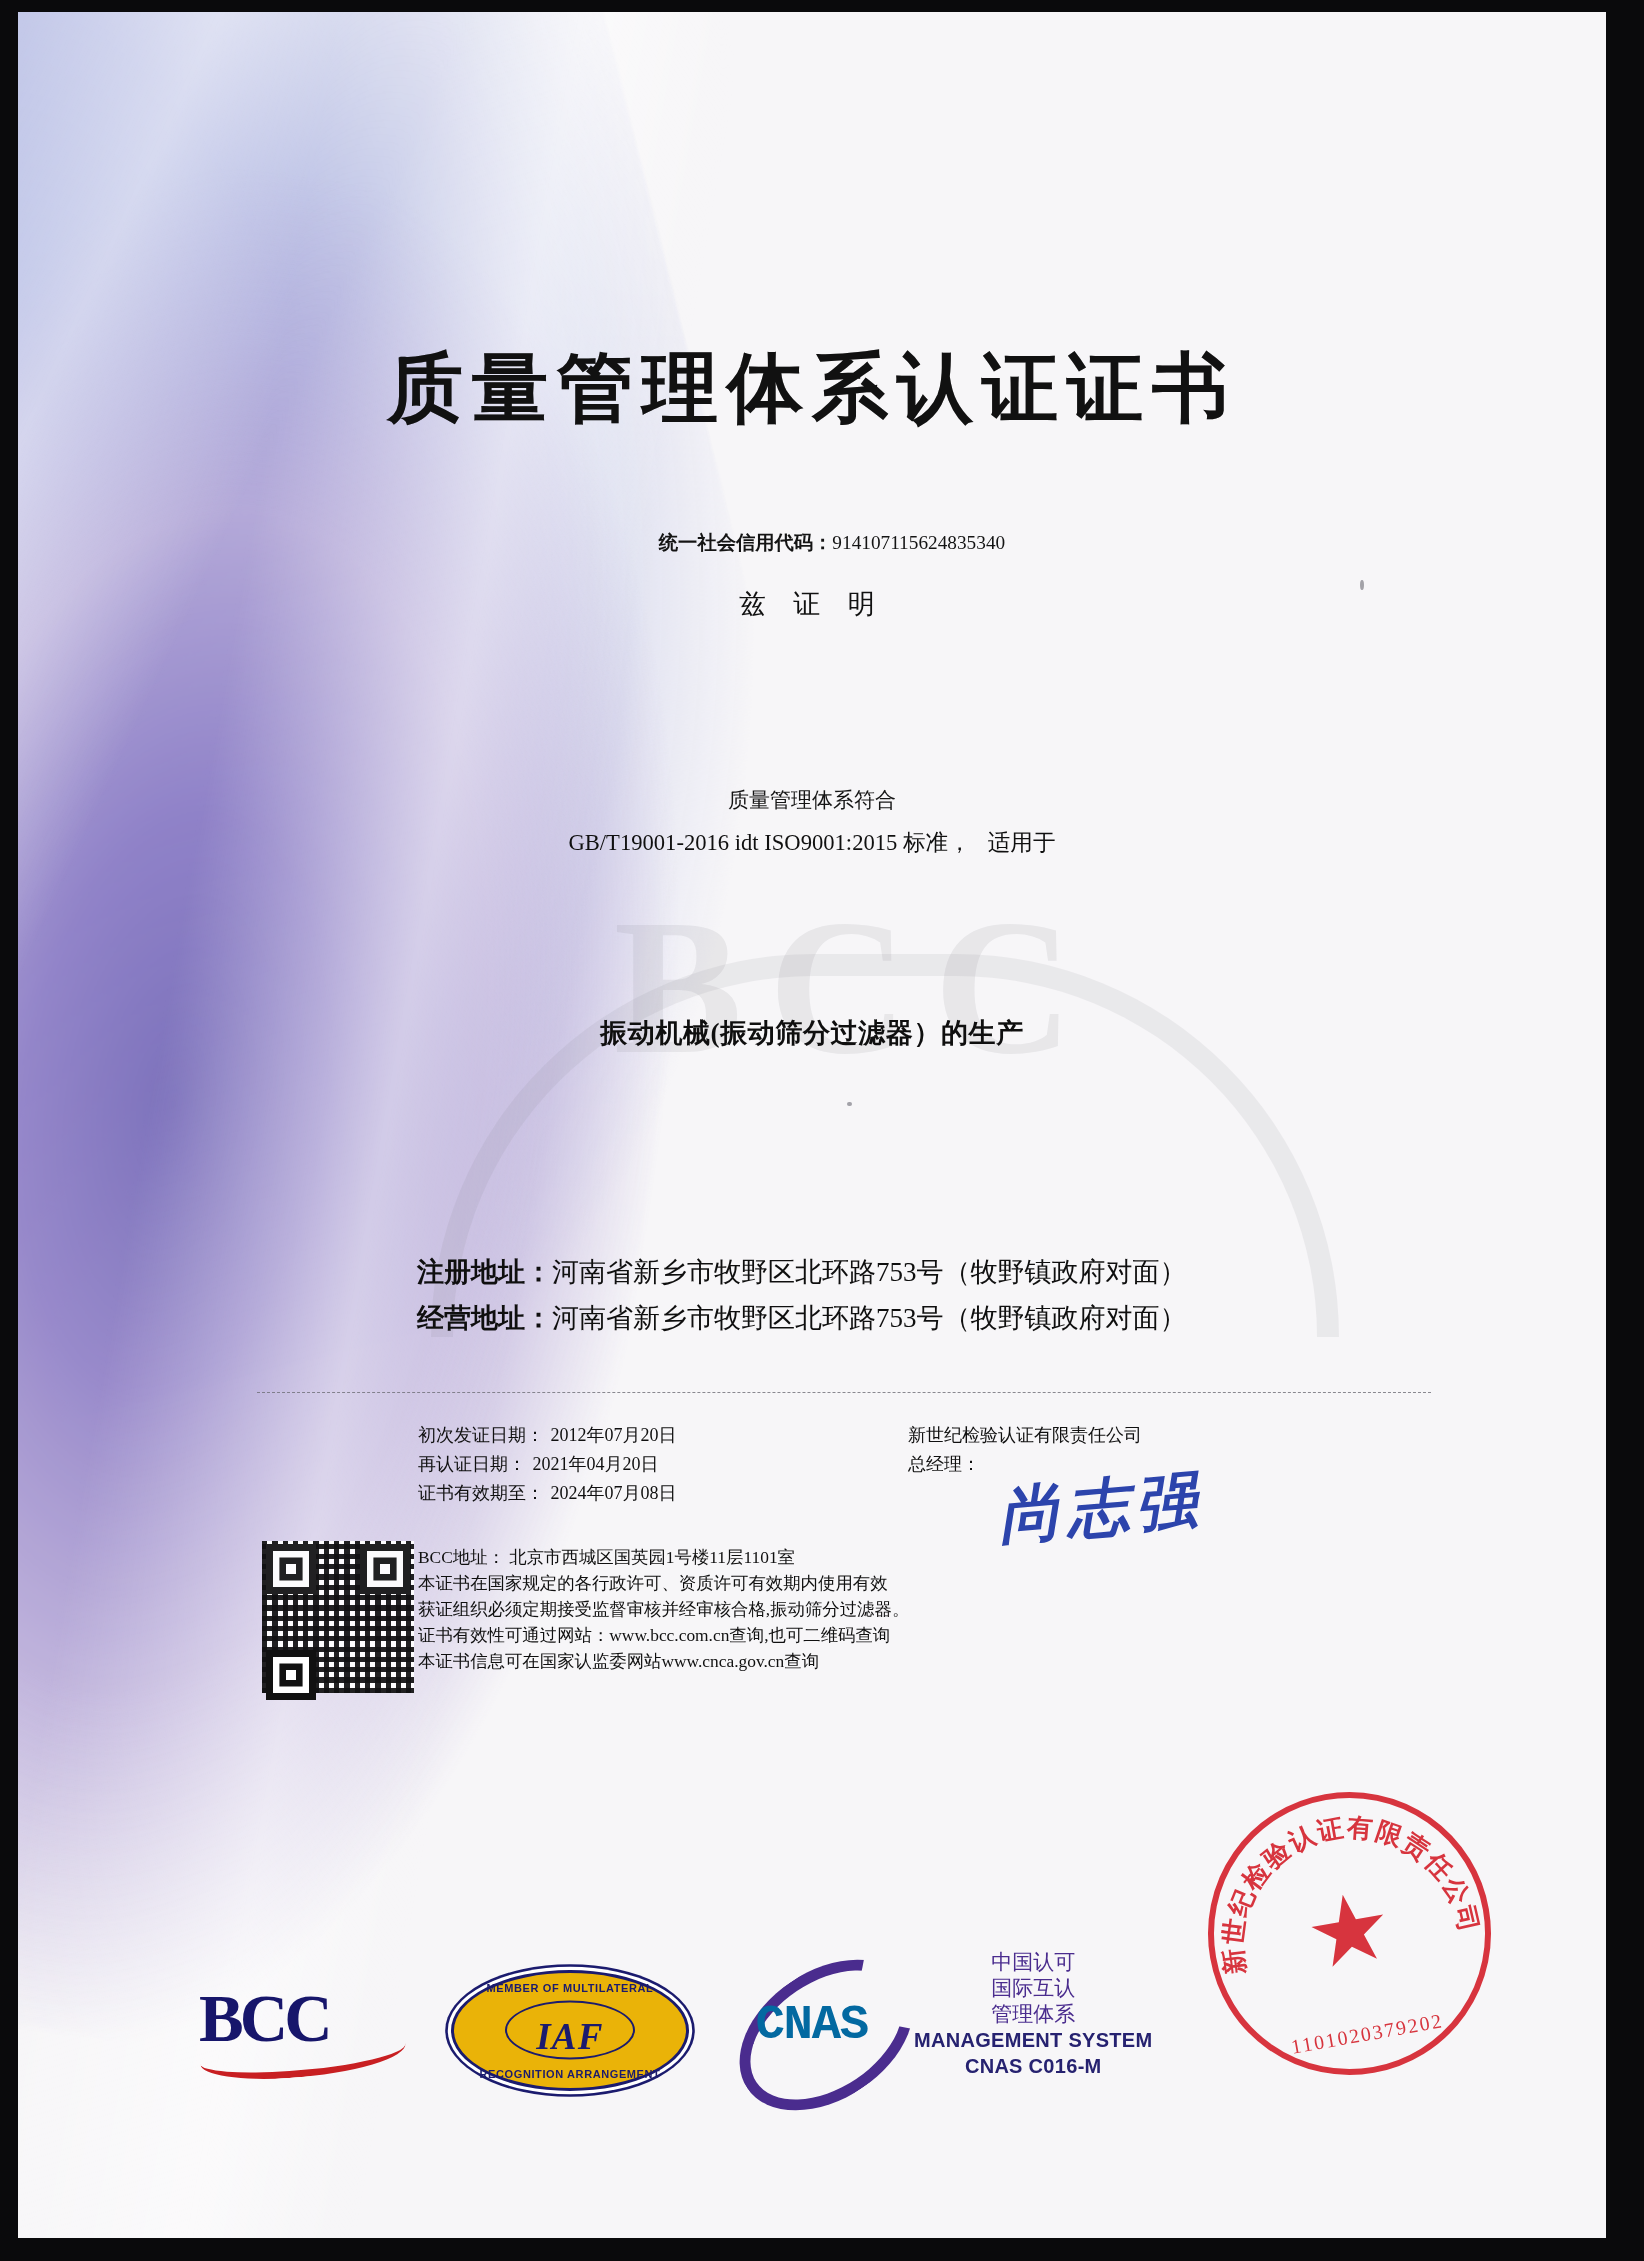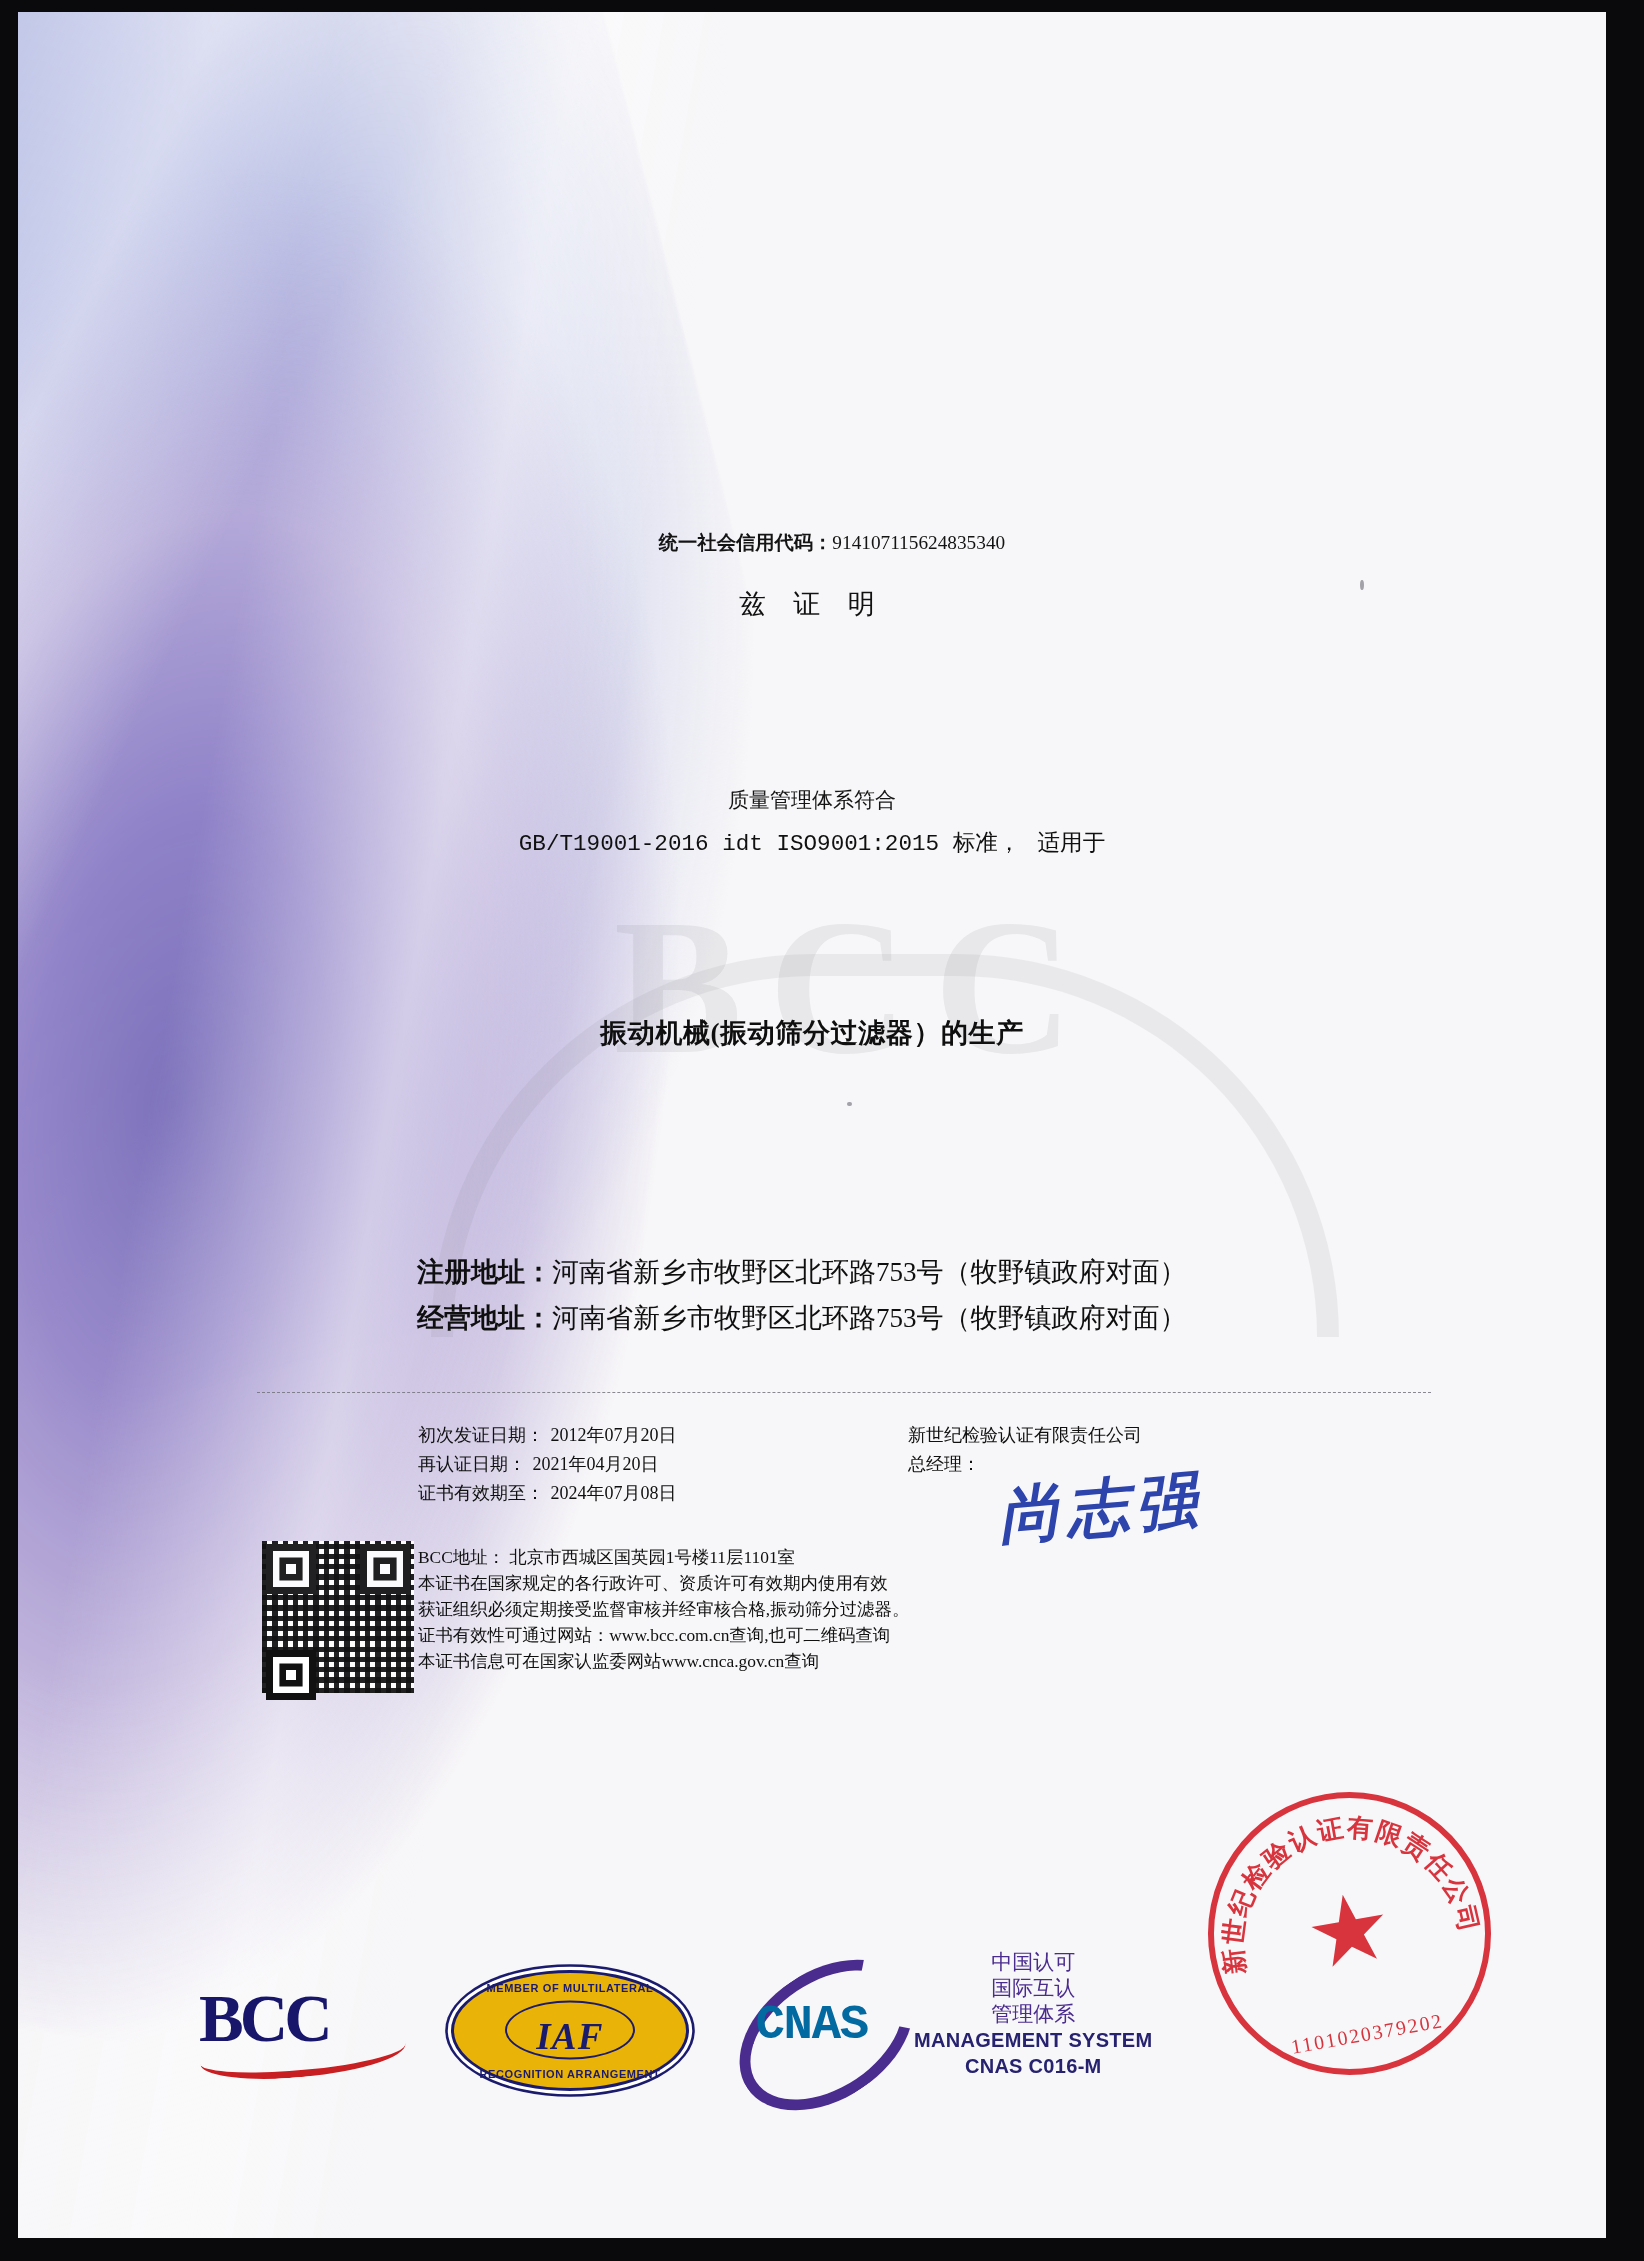--- a/index.html
+++ b/index.html
@@ -161,21 +161,21 @@
     text-align: center;
     font-family: "Liberation Serif", serif;
     font-size: 21px;
     color: #141414;
   }
   .standard {
     position: absolute;
     top: 815px;
     width: 1588px;
     text-align: center;
-    font-family: Liberation Mono, monospace;
+    font-family: Liberation Serif, serif;
     font-size: 22.6px;
     color: #101010;
   }
   .standard .sp { display: inline-block; width: 17px; }
 
   .scope {
     position: absolute;
     top: 1003px;
     width: 1588px;
     text-align: center;
@@ -446,20 +446,21 @@
 
     <div class="art-band art3"></div>
     <div class="art-band art1"></div>
     <div class="art-band art2"></div>
     <div class="art-sweep"></div>
     <div class="watermark">BCC</div>
     <div class="wm-arc"></div>
 
     <div class="content">
 
+      <div class="cert-title">质量管理体系认证证书</div>
 
       <div class="reg-line reg2">
         <span>统一社会信用代码：</span><span class="val">914107115624835340</span>
       </div>
 
       <div class="hereby">兹 证 明</div>
 
 
       <div class="conform">质量管理体系符合</div>
       <div class="standard">

